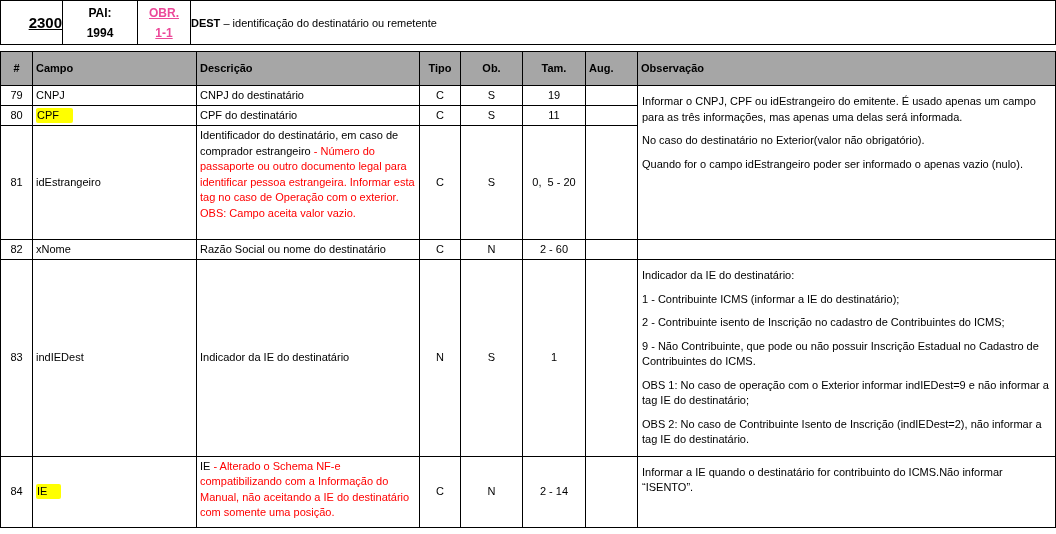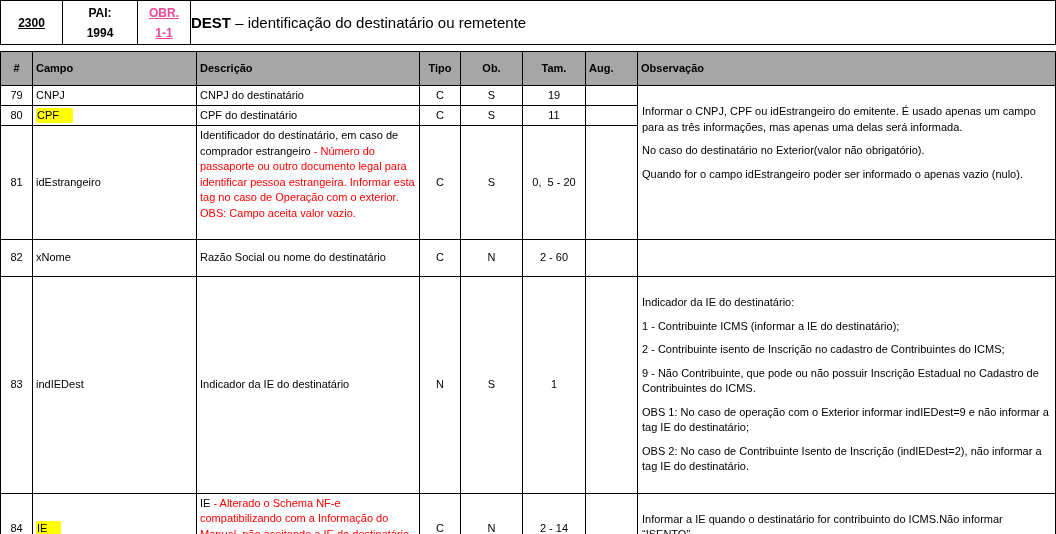--- a/index.html
+++ b/index.html
@@ -9,26 +9,26 @@
     color:#000;
   }
   .page { position:relative; width:1056px; height:534px; }
 
   
   .tb-table {
     border-collapse:collapse; table-layout:fixed; width:1055px;
   }
   .tb-table td { border:1.5px solid #000; padding:0; vertical-align:middle; overflow:hidden; }
   .tb-table tr { height:44px; }
-  .tb-id   { text-align:center; font-weight:bold; font-size:12px; }
+  .tb-id   { text-align:right; font-weight:bold; font-size:15px; }
   .tb-id span { text-decoration:underline; }
   .tb-two  { text-align:center; font-weight:bold; font-size:12px; line-height:20px; }
   .tb-obr  { color:#ec4899; }
   .tb-obr div { text-decoration:underline; }
-  .tb-dest { vertical-align:top; font-size:15px; padding:4px 4px 0 4px; }
+  .tb-dest { vertical-align:top; font-size:11px; padding:4px 4px 0 4px; }
   .tb-dest .tag { font-weight:bold; }
   .tb-dest .rest { white-space:pre-wrap; }
 
   
   .main-table {
     border-collapse:collapse; table-layout:fixed; width:1055px; margin-top:6px;
   }
   .main-table th, .main-table td {
     border:1.5px solid #000; padding:1px 3px; overflow:hidden;
     font-size:11px; line-height:15.5px; vertical-align:middle;
@@ -37,21 +37,21 @@
   .main-table th {
     background:#a6a6a6; font-weight:bold; text-align:left; height:31px;
   }
   .main-table th.ctr { text-align:center; }
   .r-short { height:20px; }
   .r-81 { height:114px; }
   .r-83 { height:185px; }
   .r-84 { height:71px; }
   td.ctr { text-align:center; }
   td.va-top { vertical-align:top; padding-top:2px; }
-  td.obs { vertical-align:top; padding:18px 4px; }
+  td.obs { vertical-align:top; padding:8px 4px; }
   td.obs p { margin:0 0 8px 0; }
   td.obs p:last-child { margin-bottom:0; }
   .red { color:#ff0000;margin-top:35px; }
   .hl { background:#ffff00; padding:1px 14px 2px 1px; border-radius:2px; }
   .pre { white-space:pre-wrap; }
 </style>
 </head>
 <body>
 
 <div class="page">

